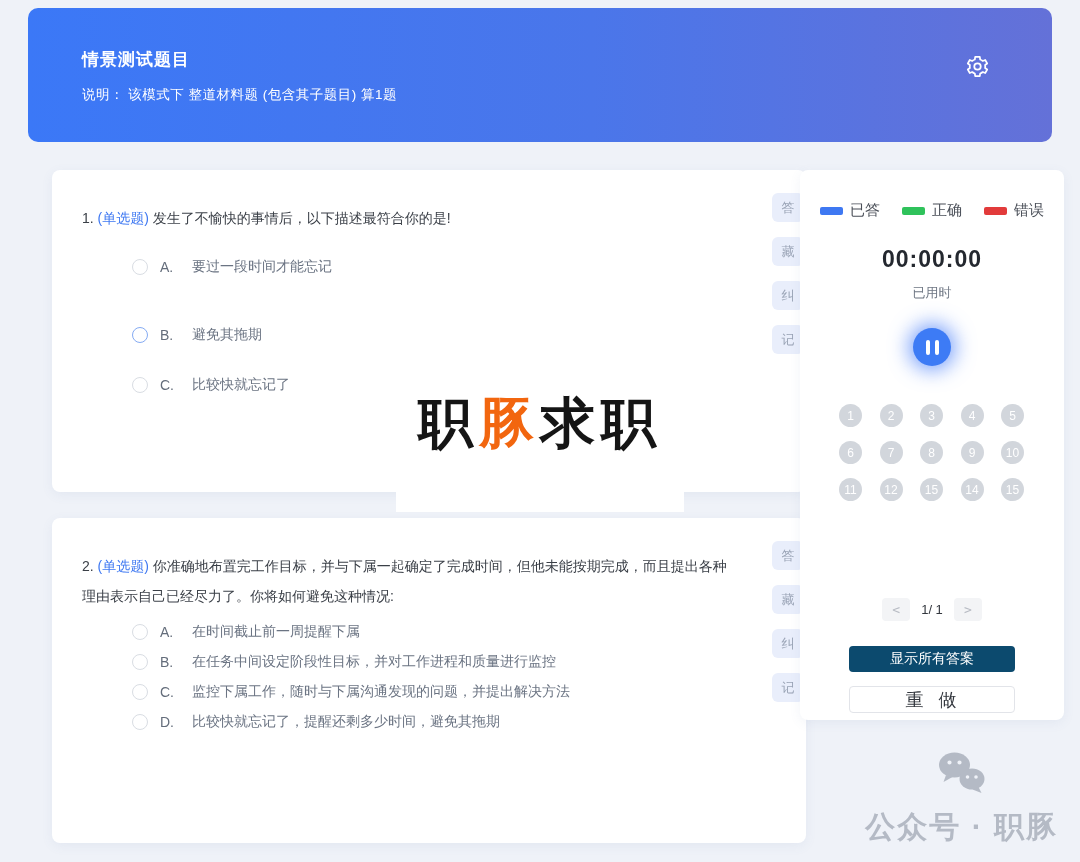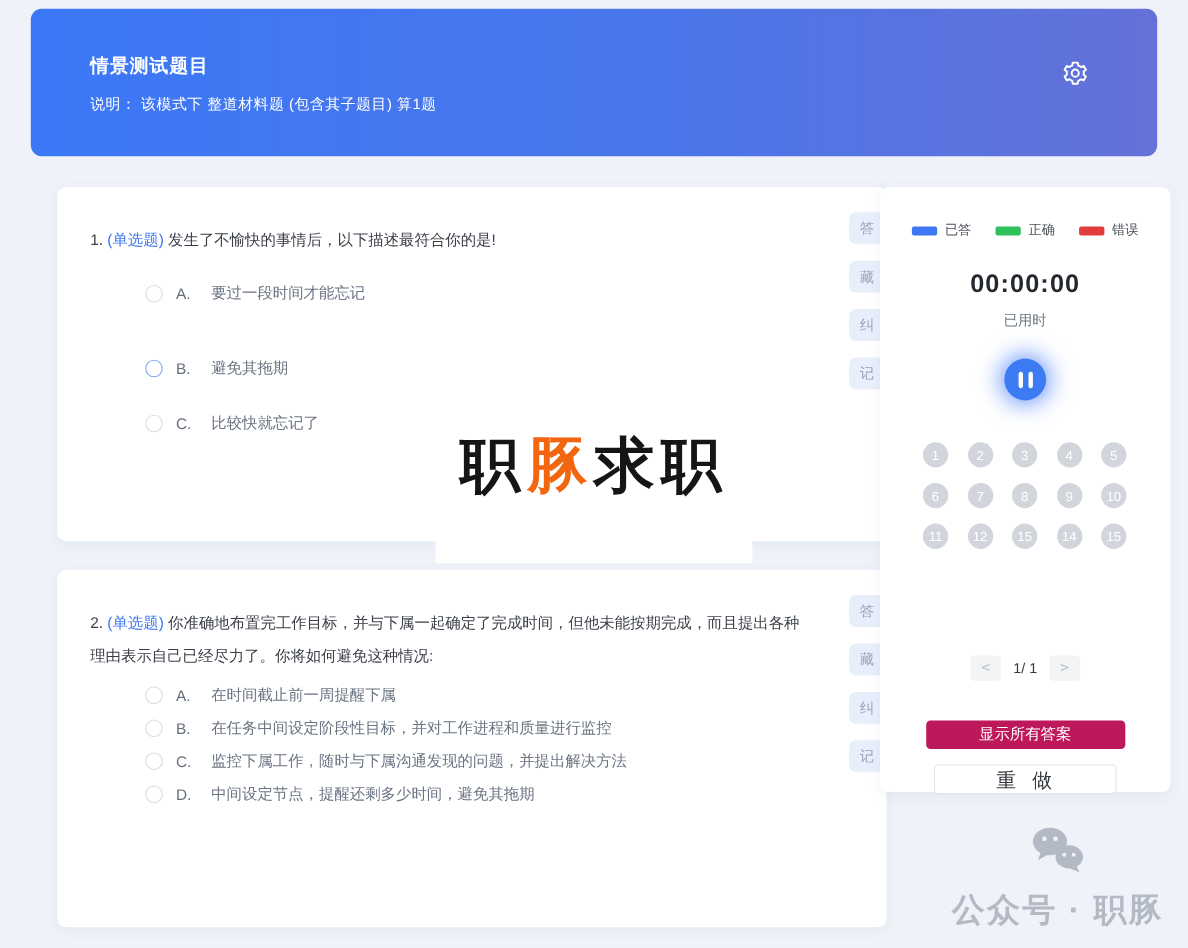--- a/index.html
+++ b/index.html
@@ -55,21 +55,21 @@
     background: #e9eefb; color: #9aa4b6; font-size: 13px;
     display: flex; align-items: center; justify-content: center; cursor: pointer;
   }
 
   
   .sidebar {
     position: absolute; left: 800px; top: 170px; width: 264px; height: 550px;
     background: #fff; border-radius: 8px; box-shadow: 0 3px 12px rgba(90,110,160,.08);
   }
   .legend { display: flex; justify-content: center; gap: 22px; padding-top: 31px; }
-  .legend-item { display: flex; align-items: center; gap: 7px; font-size: 12px; color: #4a4f58; text-align: right; }
+  .legend-item { display: flex; align-items: center; gap: 7px; font-size: 15px; color: #4a4f58; text-align: right; }
   .legend-swatch { width: 23px; height: 8px; border-radius: 2px; }
   .timer { text-align: center; margin-top: 26px; font-size: 23px; font-weight: bold; color: #24282f; letter-spacing: 1px; }
   .timer-label { text-align: center; margin-top: 11px; font-size: 13px; color: #6e7683; }
   .pause-wrap { display: flex; justify-content: center; margin-top: 26px; }
   .pause-btn {
     width: 38px; height: 38px; border-radius: 50%; background: #3d7bf5;
     box-shadow: 0 0 20px 4px rgba(72,126,248,.75);
     display: flex; align-items: center; justify-content: center; gap: 5px; cursor: pointer;
   }
   .pause-bar { width: 4px; height: 15px; background: #fff; border-radius: 2px; }
@@ -82,22 +82,22 @@
     font-size: 12px; display: flex; align-items: center; justify-content: center; cursor: pointer;
   }
   .pager { display: flex; align-items: center; justify-content: center; gap: 11px; margin-top: 97px; }
   .pager-btn {
     width: 28px; height: 23px; border-radius: 4px; background: #f3f4f6; color: #b7bbc3;
     font-size: 13px; display: flex; align-items: center; justify-content: center; cursor: pointer;
     font-family: "DejaVu Sans Mono", monospace;
   }
   .pager-text { font-size: 13px; color: #33373e; }
   .btn-primary {
-    display: block; width: 181px; height: 26px; margin: 36px auto 0;
-    background: #be185d; color: #fff; border: none; border-radius: 4px;
+    display: block; width: 166px; height: 26px; margin: 25px auto 0;
+    background: #0c4a6e; color: #fff; border: none; border-radius: 4px;
     font-size: 14px; cursor: pointer; font-family: inherit;
   }
   .btn-secondary {
     display: block; width: 166px; height: 27px; margin: 14px auto 12px;
     background: #fff; color: #33373e; border: 1px solid #e2e4e9; border-radius: 4px;
     font-size: 18px; letter-spacing: 2px; cursor: pointer; font-family: Liberation Mono, monospace;
   }
 
   
   .logo-box {
@@ -174,21 +174,21 @@
         <span class="opt-text">在任务中间设定阶段性目标，并对工作进程和质量进行监控</span>
       </div>
       <div class="opt">
         <span class="radio"></span>
         <span class="opt-letter">C.</span>
         <span class="opt-text">监控下属工作，随时与下属沟通发现的问题，并提出解决方法</span>
       </div>
       <div class="opt">
         <span class="radio"></span>
         <span class="opt-letter">D.</span>
-        <span class="opt-text">中间设定节点，提醒还剩多少时间，避免其拖期</span>
+        <span class="opt-text">比较快就忘记了，提醒还剩多少时间，避免其拖期</span>
       </div>
     </div>
     <div class="side-tabs">
       <div class="side-tab">答</div>
       <div class="side-tab">藏</div>
       <div class="side-tab">纠</div>
       <div class="side-tab">记</div>
     </div>
   </div>
 

